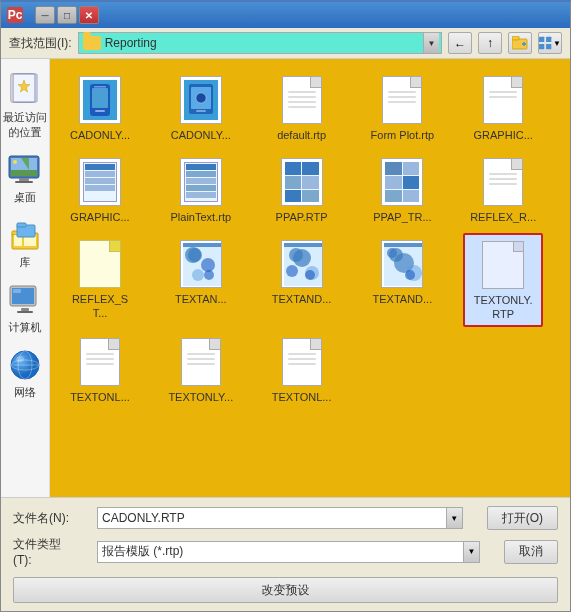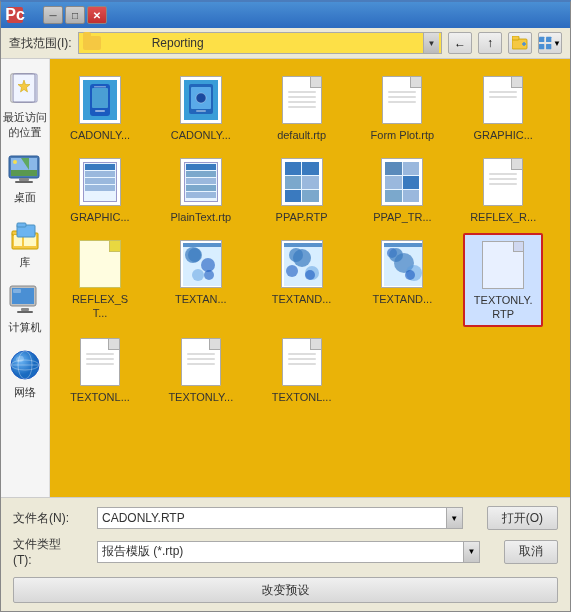--- a/index.html
+++ b/index.html
@@ -33,23 +33,23 @@
     }
     .title-bar-icon {
       width: 16px;
       height: 16px;
       background: #cc4444;
       border-radius: 2px;
       display: flex;
       align-items: center;
       justify-content: center;
       color: white;
-      font-size: 16px;
+      font-size: 12px;
       font-weight: bold;
-      margin-right: 20px;
+      margin-right: 12px;
     }
     .title-bar-text {
       flex: 1;
     }
     .title-bar-controls {
       display: flex;
       gap: 2px;
     }
     .title-btn {
       width: 20px;
@@ -79,30 +79,29 @@
       flex-shrink: 0;
     }
     .toolbar-label {
       color: #333;
       font-size: 12px;
       white-space: nowrap;
     }
     .toolbar-select {
       flex: 1;
       height: 22px;
-      background: #fde047;
+      background: #5eead4;
       border: 1px solid #aaa;
       padding: 0 4px;
       font-size: 12px;
       color: #333;
       display: flex;
       align-items: center;
       position: relative;
       cursor: pointer;
-      gap: 47px;
     }
     .toolbar-select-arrow {
       position: absolute;
       right: 2px;
       width: 16px;
       height: 20px;
       background: linear-gradient(to bottom, #ddd, #bbb);
       border-left: 1px solid #aaa;
       display: flex;
       align-items: center;

